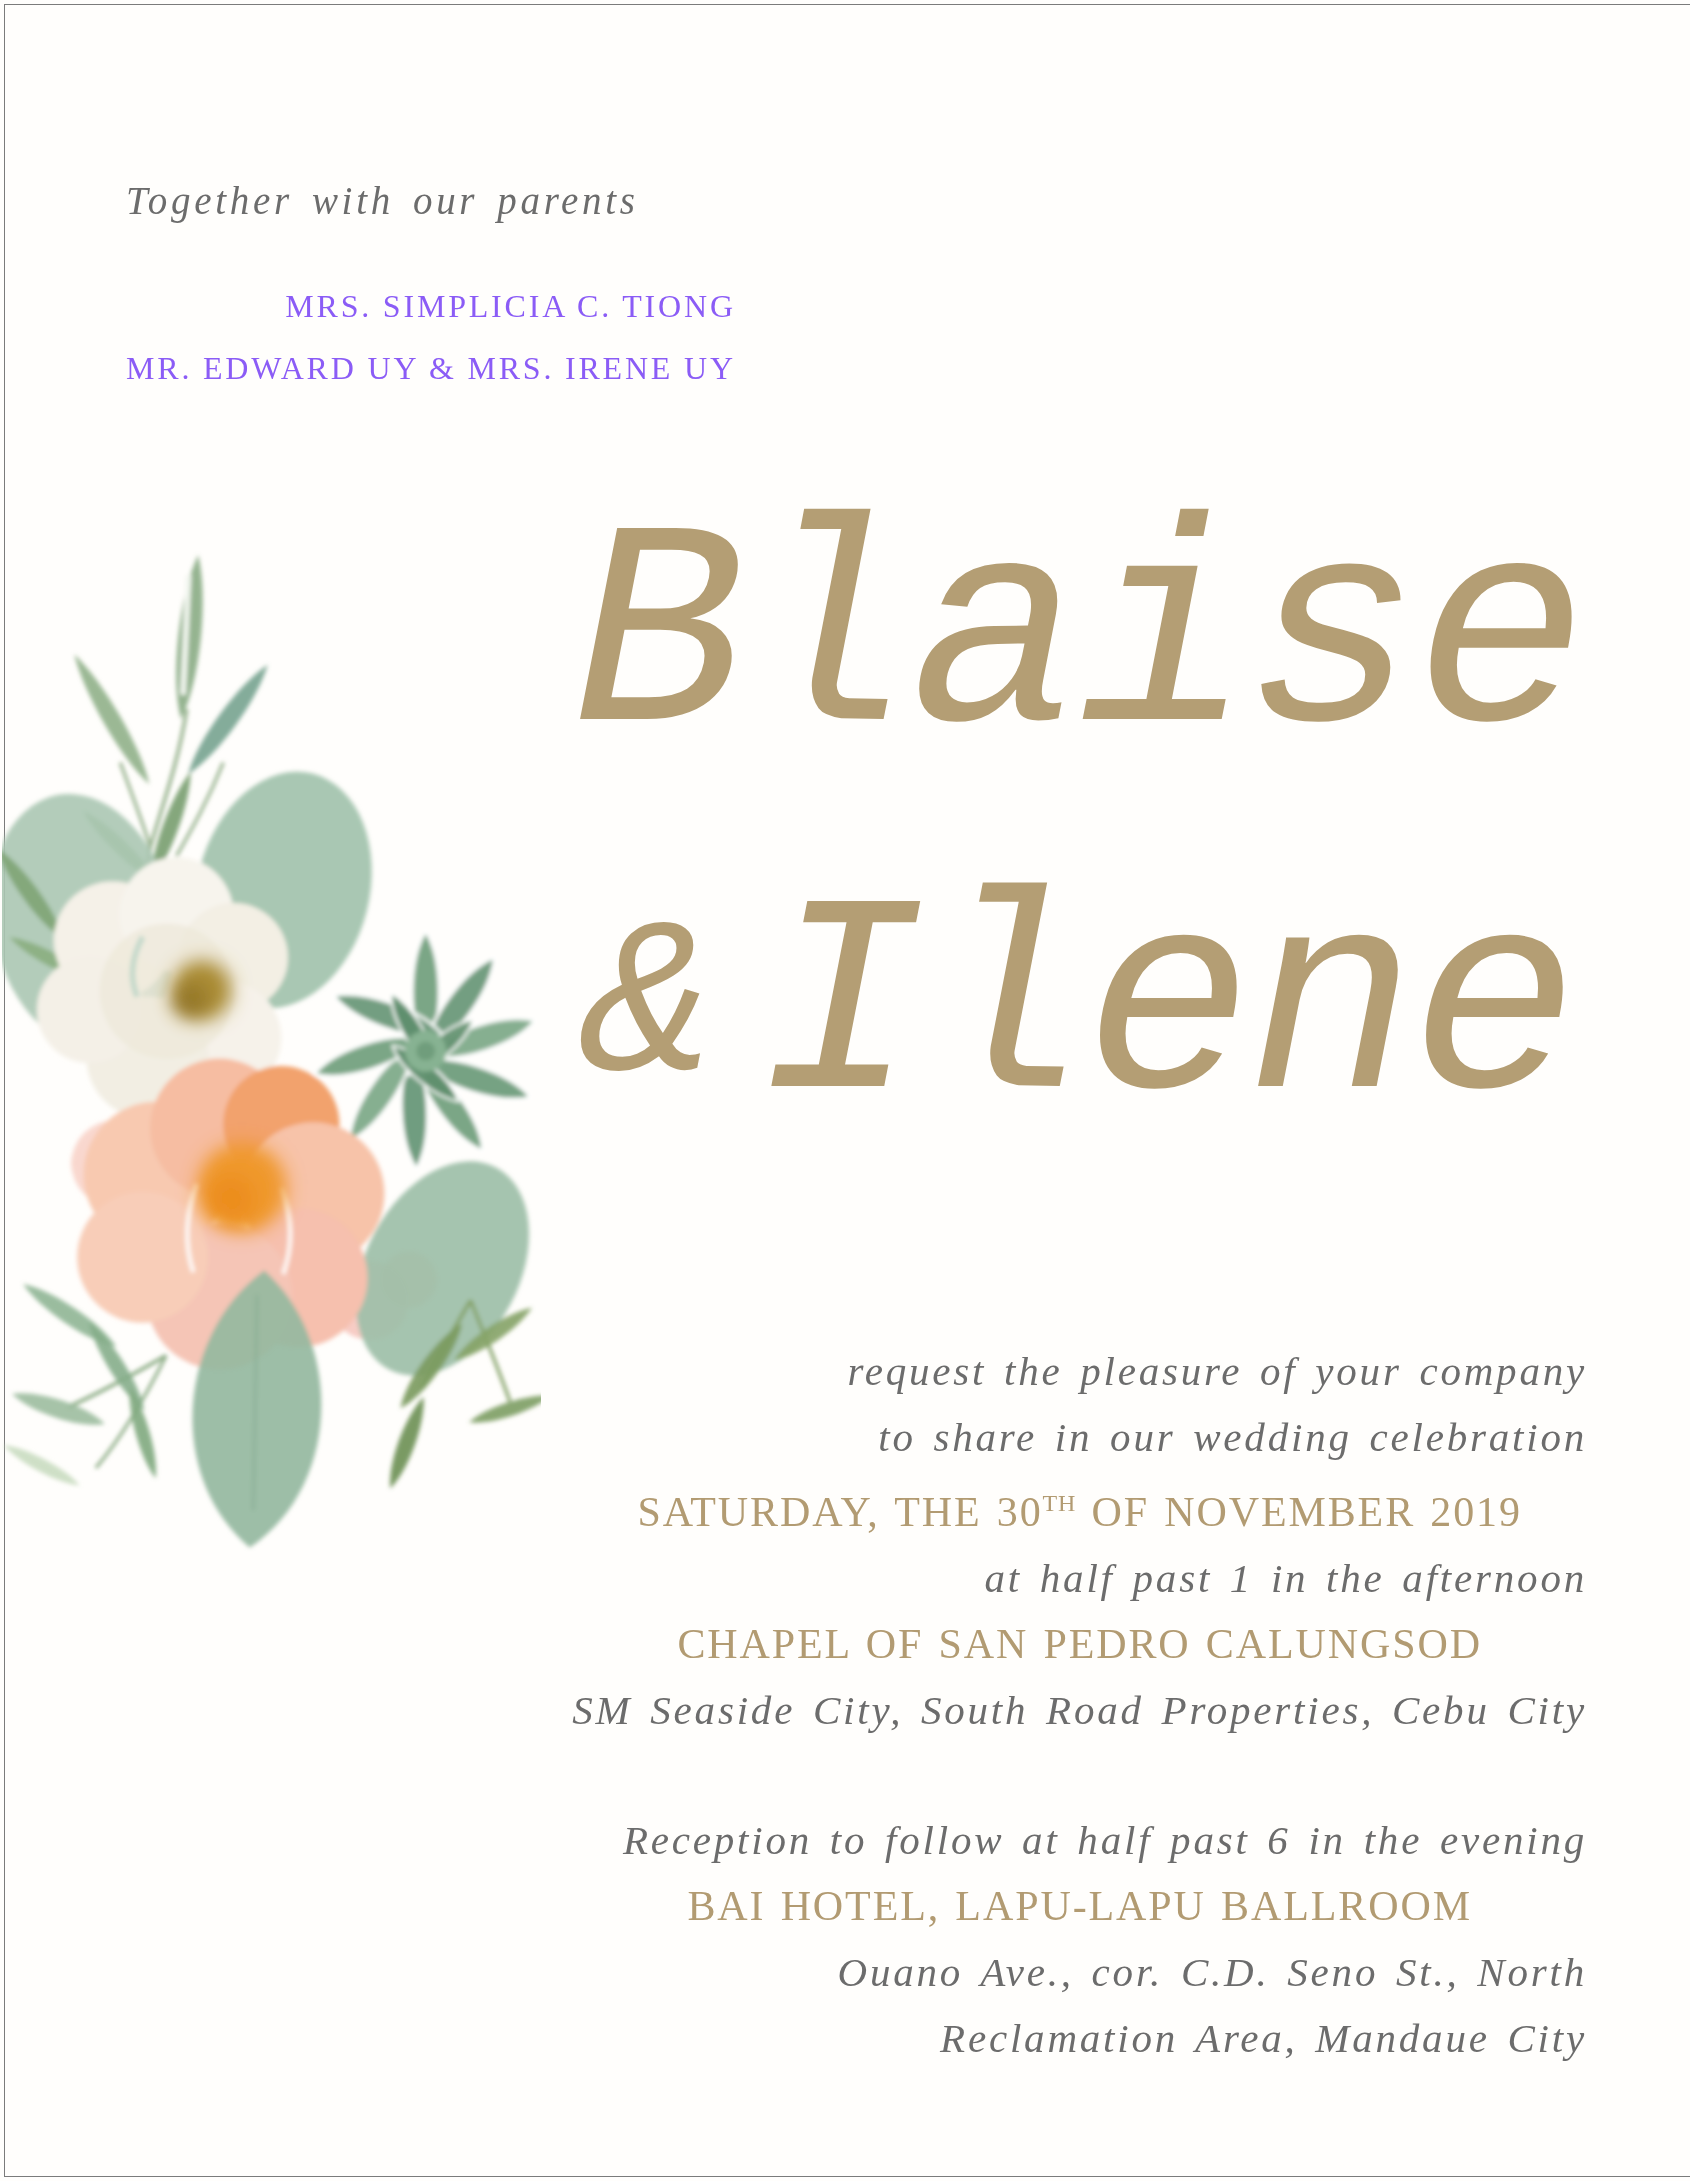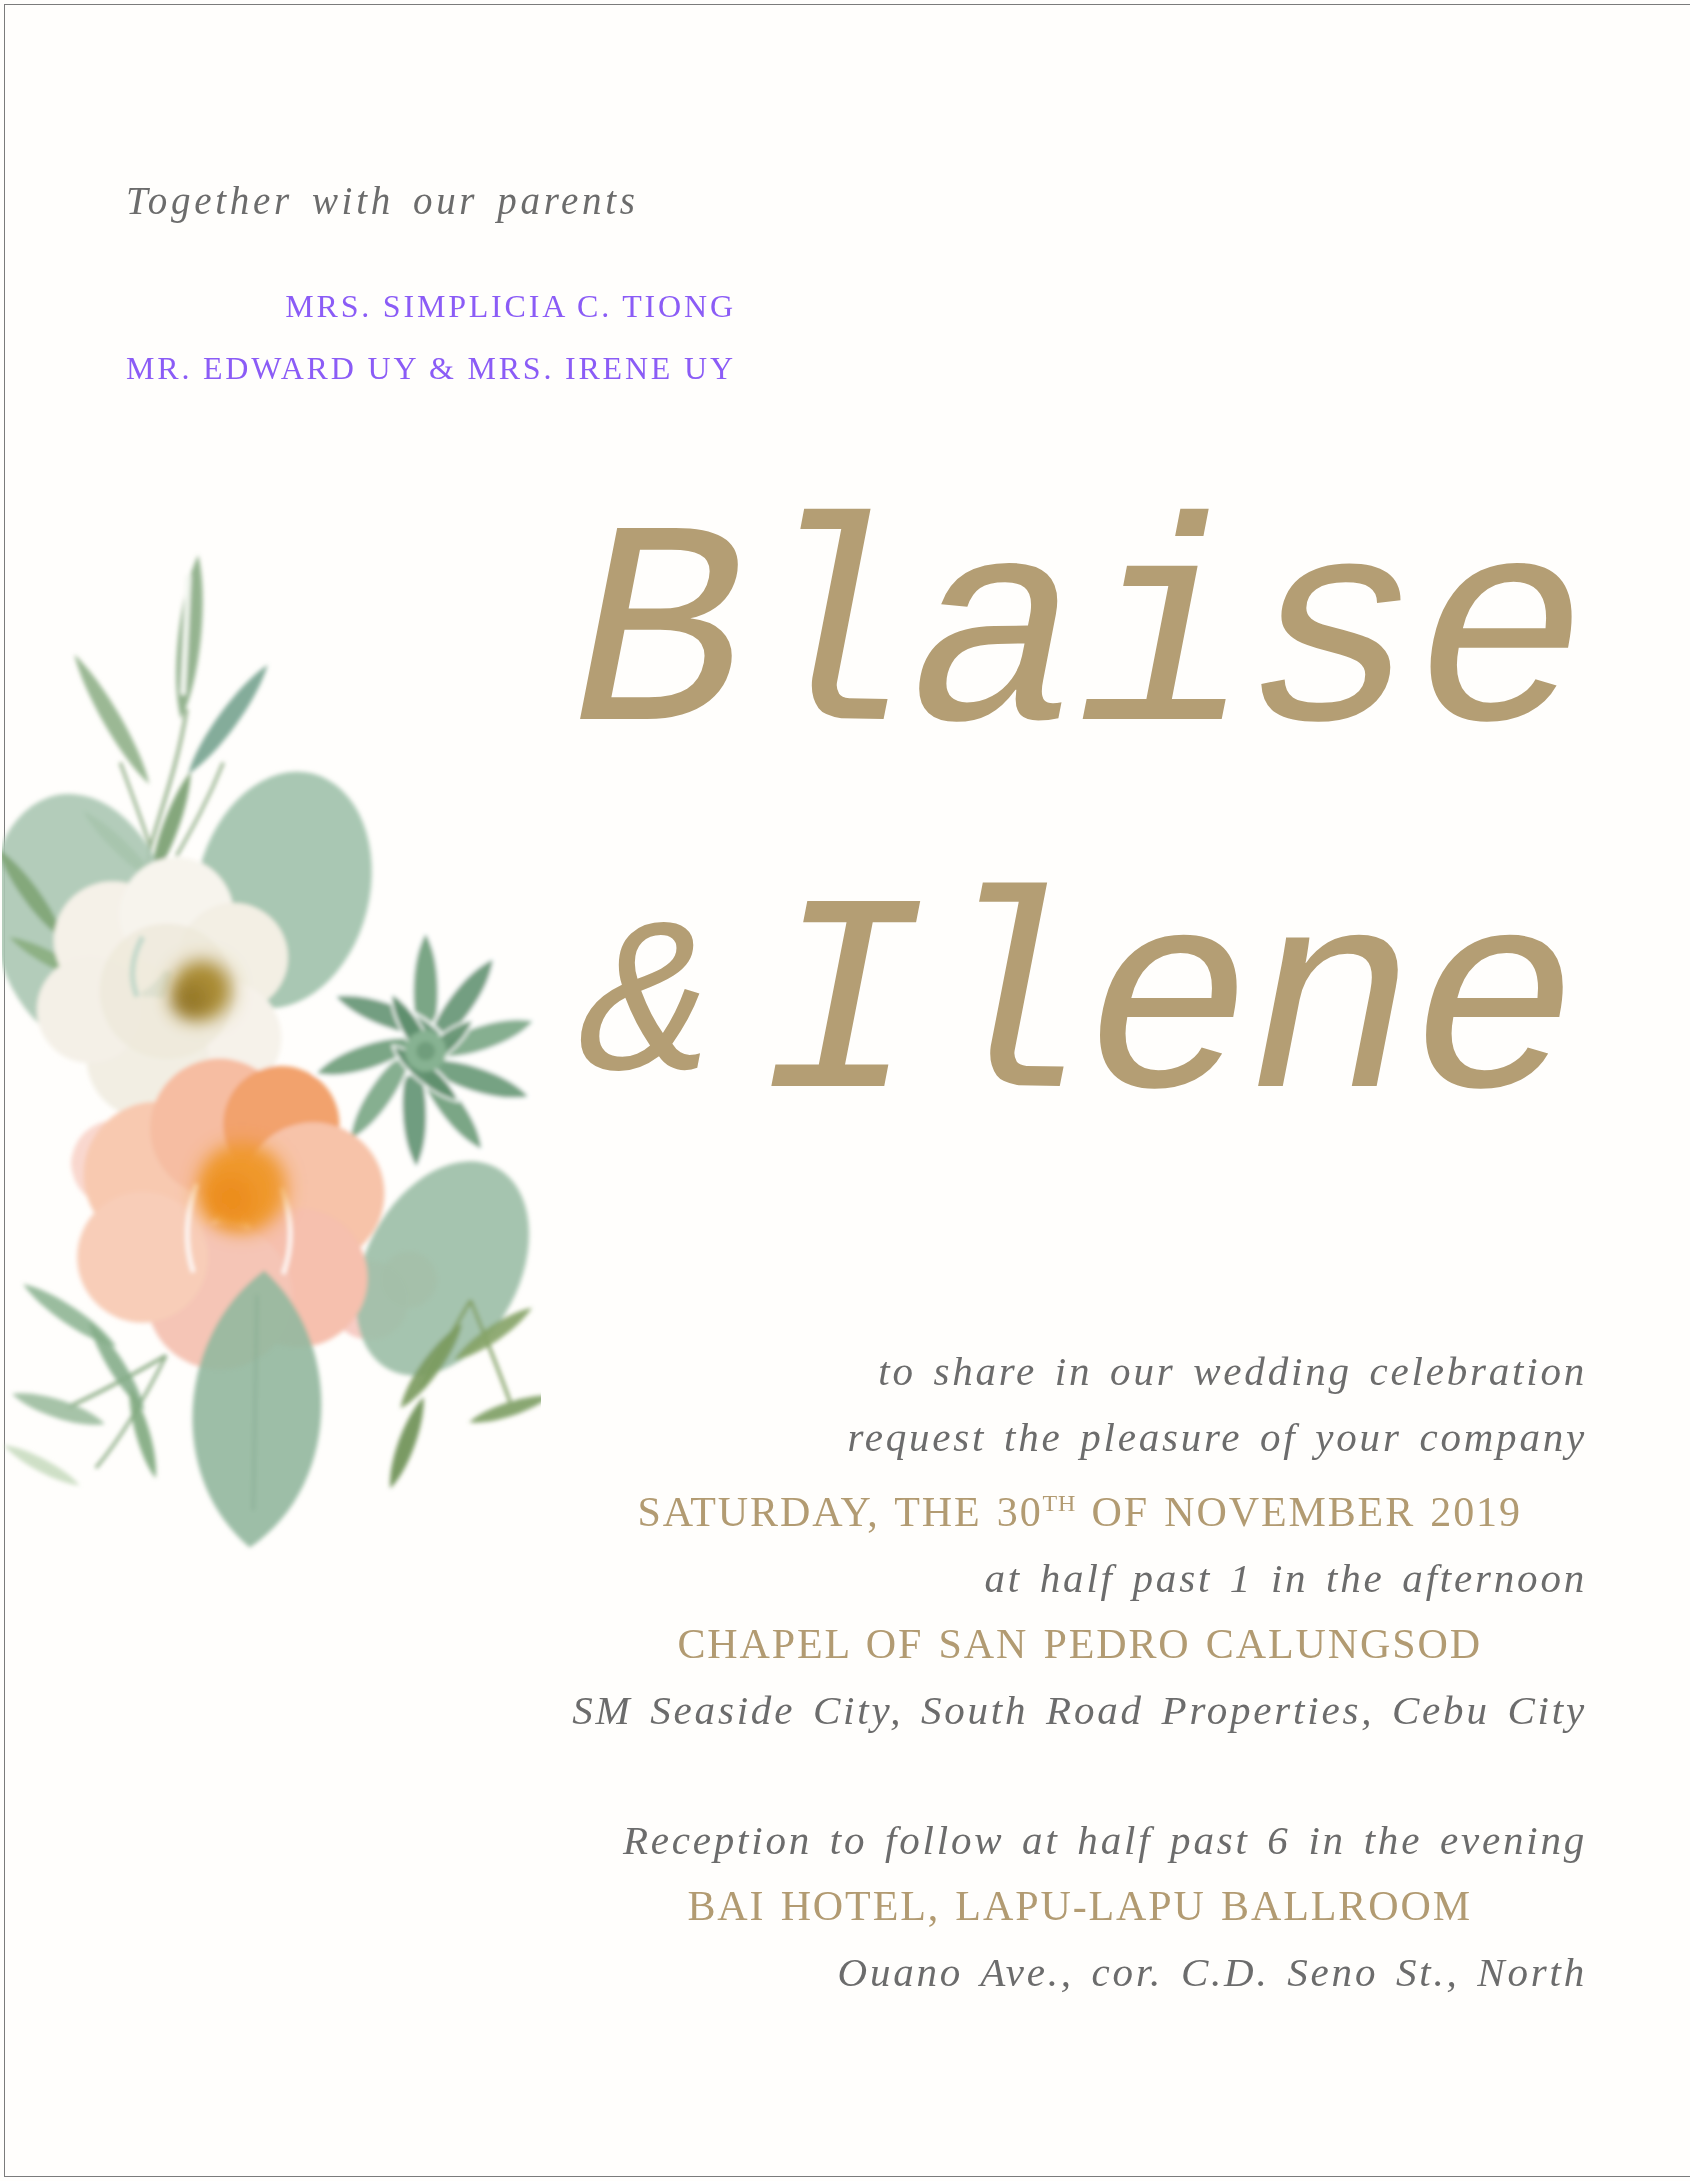--- a/index.html
+++ b/index.html
@@ -172,25 +172,26 @@
   <div class="intro">Together with our parents</div>
   <div class="parents">
     <div>MRS. SIMPLICIA C. TIONG</div>
     <div>MR. EDWARD UY &amp; MRS. IRENE UY</div>
   </div>
 
   <div class="script name-first">Blaise</div>
   <div class="script name-second"><span class="amp">&amp;</span><span>Ilene</span></div>
 
   <div class="details">
+    <div class="d-gray">request the pleasure of your company</div>
     <div class="d-gray">to share in our wedding celebration</div>
-    <div class="d-gray">request the pleasure of your company</div>
     <div class="d-gold"><span>SATURDAY, THE 30</span><sup>TH</sup><span> OF NOVEMBER 2019</span></div>
     <div class="d-gray">at half past 1 in the afternoon</div>
     <div class="d-gold">CHAPEL OF SAN PEDRO CALUNGSOD</div>
     <div class="d-gray">SM Seaside City, South Road Properties, Cebu City</div>
     <div class="spacer"></div>
     <div class="d-gray">Reception to follow at half past 6 in the evening</div>
     <div class="d-gold">BAI HOTEL, LAPU-LAPU BALLROOM</div>
     <div class="d-gray">Ouano Ave., cor. C.D. Seno St., North</div>
+    <div class="d-gray">Reclamation Area, Mandaue City</div>
   </div>
 </div>
 
 
 </body></html>

